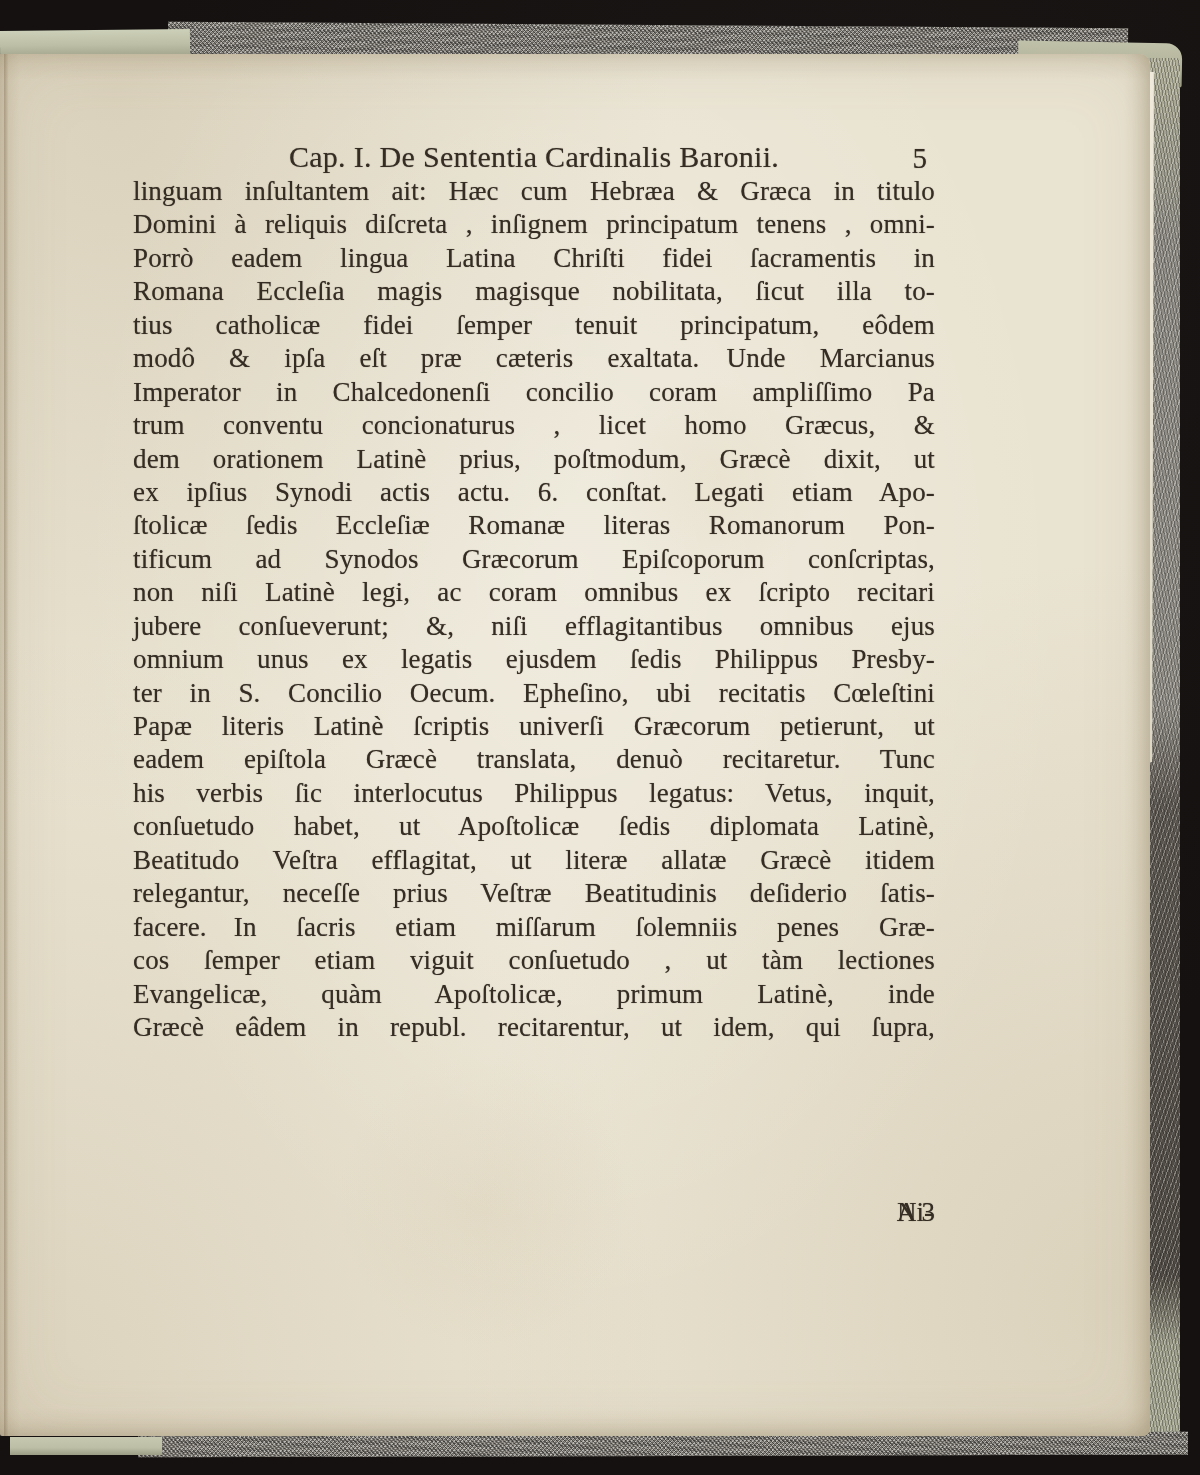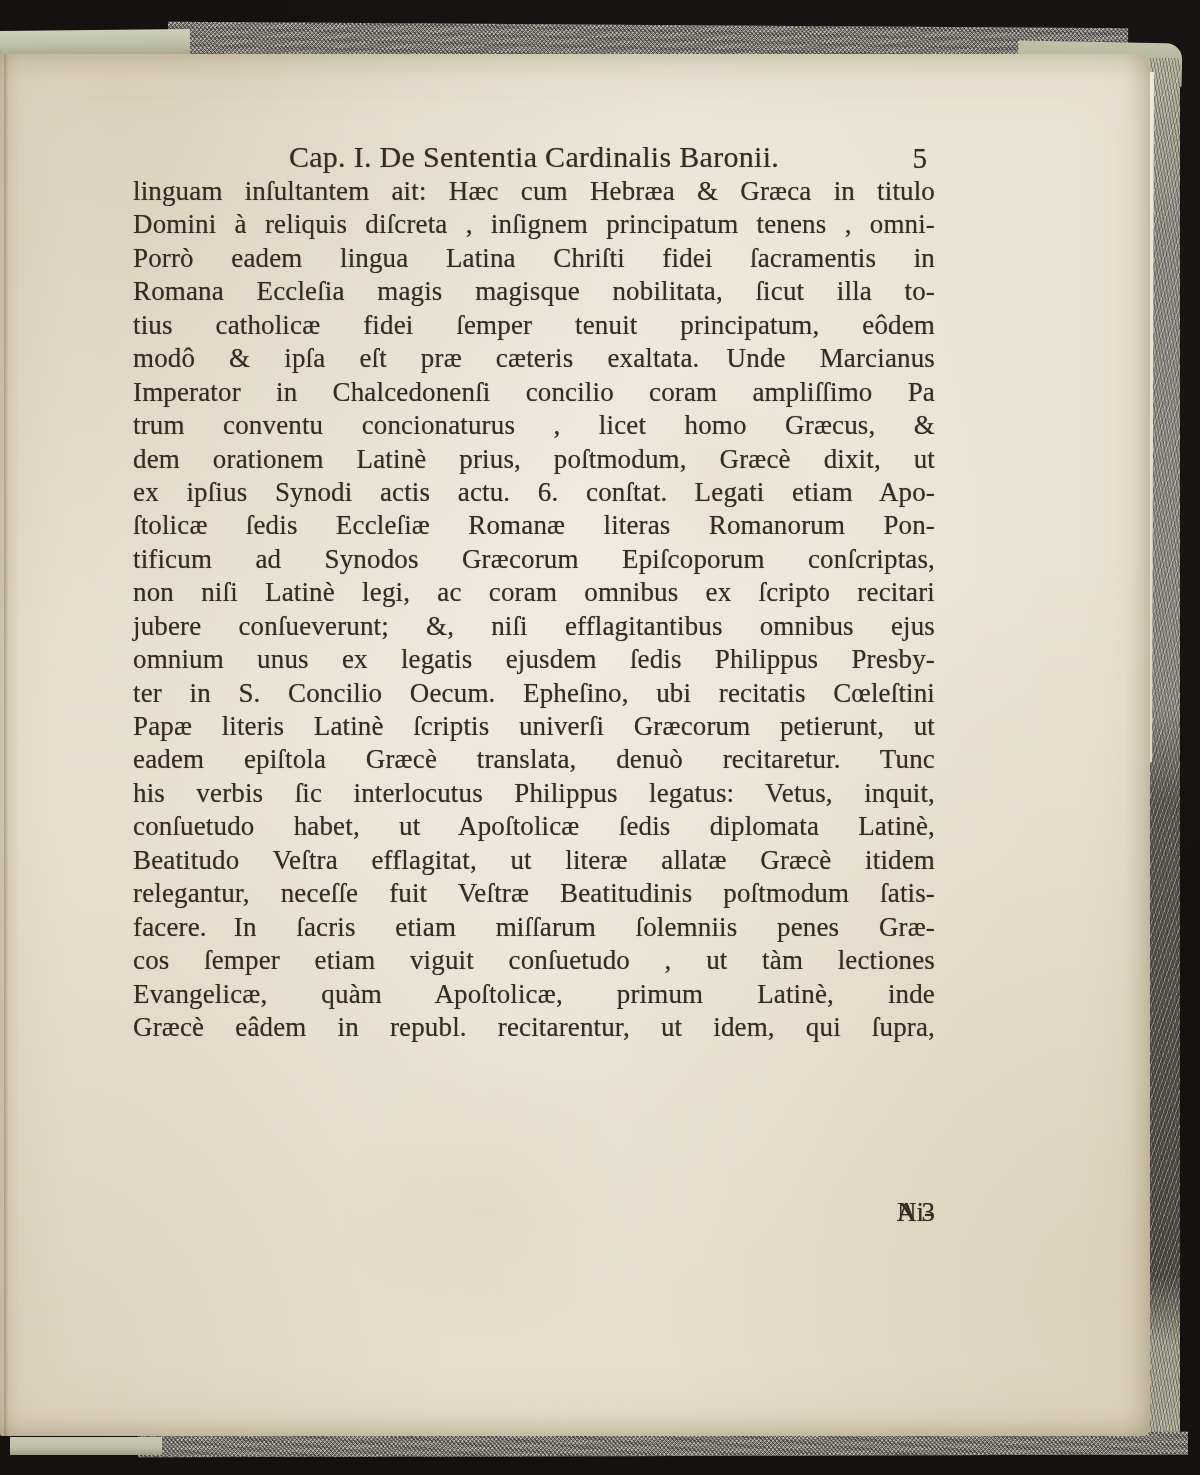--- a/index.html
+++ b/index.html
@@ -126,21 +126,21 @@
         <div class="line"><span class="ro">tificum ad Synodos Græcorum Epiſcoporum conſcriptas,</span></div>
         <div class="line"><span class="ro">non niſi Latinè legi, ac coram omnibus ex ſcripto recitari</span></div>
         <div class="line"><span class="ro">jubere conſueverunt; &amp;, niſi efflagitantibus omnibus ejus</span></div>
         <div class="line"><span class="ro">omnium unus ex legatis ejusdem ſedis Philippus Presby-</span></div>
         <div class="line"><span class="ro">ter in S. Concilio Oecum. Epheſino, ubi recitatis Cœleſtini</span></div>
         <div class="line"><span class="ro">Papæ literis Latinè ſcriptis univerſi Græcorum petierunt, ut</span></div>
         <div class="line"><span class="ro">eadem epiſtola Græcè translata, denuò recitaretur. Tunc</span></div>
         <div class="line"><span class="ro">his verbis ſic interlocutus Philippus legatus: Vetus, </span><span class="it">inquit</span><span class="ro">,</span></div>
         <div class="line"><span class="ro">conſuetudo habet, ut Apoſtolicæ ſedis diplomata Latinè,</span></div>
         <div class="line"><span class="ro">Beatitudo Veſtra efflagitat, ut literæ allatæ Græcè itidem</span></div>
-        <div class="line"><span class="ro">relegantur, neceſſe fuit Veſtræ Beatitudinis poſtmodum ſatis-</span></div>
+        <div class="line"><span class="ro">relegantur, neceſſe prius Veſtræ Beatitudinis deſiderio ſatis-</span></div>
         <div class="line"><span class="ro">facere. In ſacris etiam miſſarum ſolemniis penes Græ-</span></div>
         <div class="line"><span class="ro">cos ſemper etiam viguit conſuetudo , ut tàm lectiones</span></div>
         <div class="line"><span class="ro">Evangelicæ, quàm Apoſtolicæ, primum Latinè, inde</span></div>
         <div class="line"><span class="ro">Græcè eâdem in republ. recitarentur, ut idem, qui ſupra,</span></div>
       </div>
 
     <div class="footerline">
       <span class="sig">A 3</span>
       <span class="catch">Ni-</span>
     </div>

